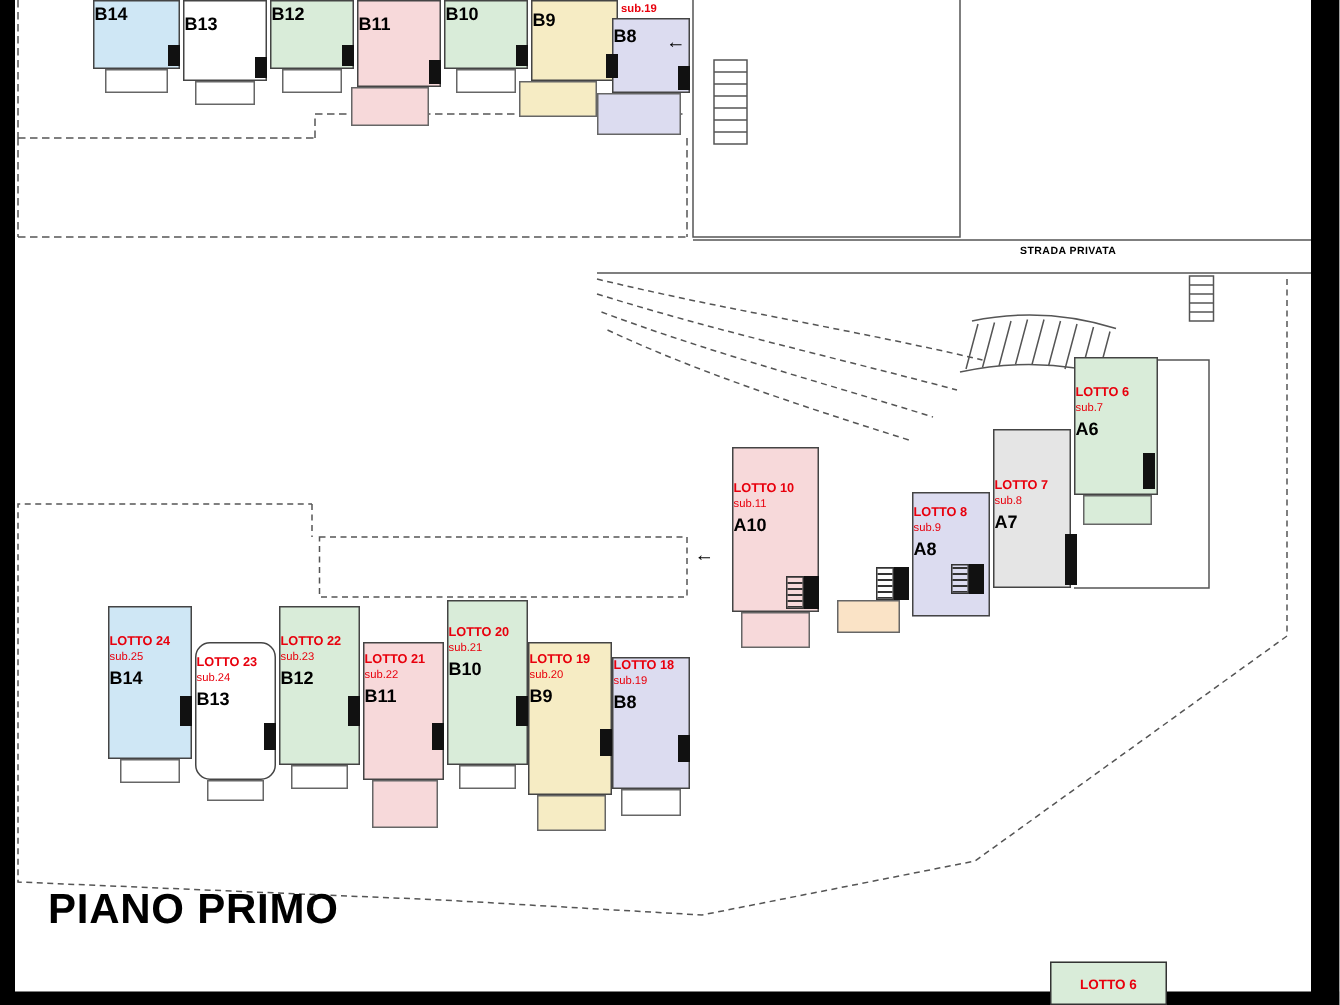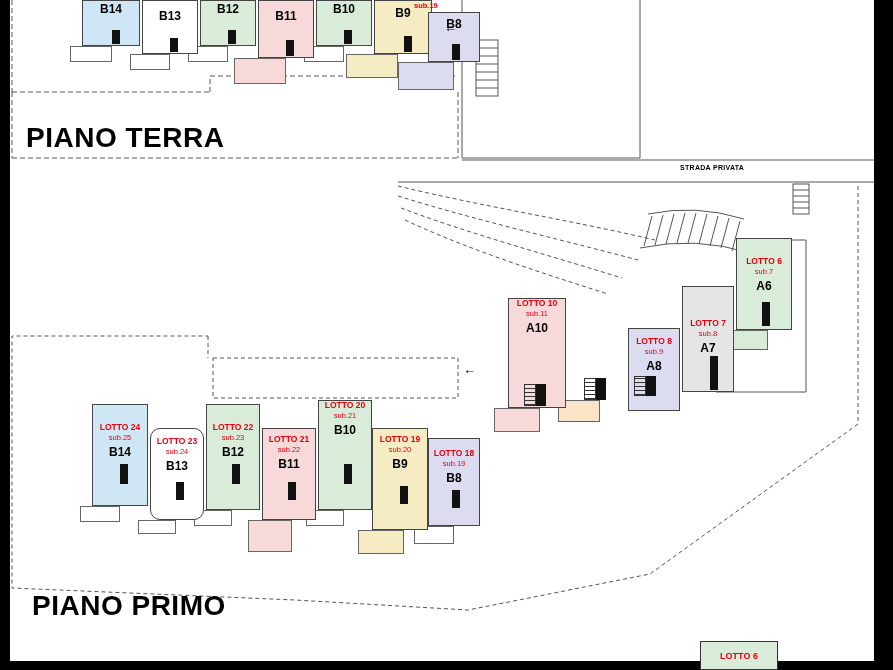--- a/index.html
+++ b/index.html
@@ -1,19 +1,19 @@
 <!DOCTYPE html>
 <html><head>
 <meta charset="utf-8">
 <style>
   html,body{margin:0;padding:0;background:#888;}
   .canvas{position:relative;width:893px;height:670px;background:#fff;overflow:hidden;
           font-family:"Liberation Sans",sans-serif;}
   svg.lines{position:absolute;left:0;top:0;z-index:1;}
-  .unit{position:absolute;border:1px solid #444;box-sizing:border-box;text-align:center;z-index:2;background:#fff;margin-left:20px;}
+  .unit{position:absolute;border:1px solid #444;box-sizing:border-box;z-index:2;background:#fff;}
   .unit .lotto{color:#e8000d;font-weight:bold;font-size:8.5px;line-height:1.1;}
   .unit .sub{color:#e8000d;font-size:7.5px;margin-top:2px;line-height:1.1;}
   .unit .uname{color:#000;font-weight:bold;font-size:12px;margin-top:3px;line-height:1.1;}
   .gname{font-weight:bold;font-size:12px;color:#000;line-height:1.1;}
   .ext{position:absolute;border:1px solid #666;box-sizing:border-box;z-index:1;background:#fff;}
   .core{position:absolute;background:#111;z-index:3;}
   .hatch{position:absolute;z-index:3;border:1px solid #333;box-sizing:border-box;
          background:repeating-linear-gradient(0deg,#333 0 1px,transparent 1px 4px);}
   .bar{position:absolute;background:#000;z-index:5;}
   .floor-label{position:absolute;font-weight:bold;font-size:28px;color:#000;z-index:3;letter-spacing:.5px;}
@@ -89,25 +89,24 @@
 
   <div class="sub-float" style="left:414px;top:1px">sub.19</div>
   <div class="ext" style="left: 398px; top: 62px; width: 56px; height: 28px; background: rgb(220, 220, 240);"></div>
   <div class="unit" style="left: 408px; top: 12px; width: 52px; height: 50px; padding-top: 5px; background: rgb(220, 220, 240);">
     <div class="gname">B8</div>
   </div>
   <div class="core" style="left:452px;top:44px;width:8px;height:16px"></div>
 
   <div class="arrow" style="left:444px;top:20px">←</div>
 
-  <div class="floor-label" style="left:26px;top:122px">PIANO TERRA</div>
   <div class="road-label" style="left:680px;top:164px">STRADA PRIVATA</div>
 
   <div class="ext" style="left: 494px; top: 408px; width: 46px; height: 24px; background: rgb(247, 217, 218);"></div>
-  <div class="unit" style="left: 488px; top: 298px; width: 58px; height: 110px; background: rgb(247, 217, 218);">
+  <div class="unit" style="left: 488px; top: 298px; width: 58px; height: 110px; padding-top: 22px; background: rgb(247, 217, 218);">
     <div class="lotto">LOTTO 10</div>
     <div class="sub">sub.11</div>
     <div class="uname">A10</div>
   </div>
   <div class="hatch" style="left:524px;top:384px;width:12px;height:22px"></div>
   <div class="core" style="left:536px;top:384px;width:10px;height:22px"></div>
   <div class="arrow" style="left:463px;top:362px">←</div>
 
   <div class="ext" style="left: 558px; top: 400px; width: 42px; height: 22px; background: rgb(250, 227, 198);"></div>
   <div class="hatch" style="left:584px;top:378px;width:12px;height:22px"></div>
@@ -162,37 +161,37 @@
 
   <div class="ext" style="left: 248px; top: 520px; width: 44px; height: 32px; background: rgb(247, 217, 218);"></div>
   <div class="unit" style="left: 242px; top: 428px; width: 54px; height: 92px; padding-top: 6px; background: rgb(247, 217, 218);">
     <div class="lotto">LOTTO 21</div>
     <div class="sub">sub.22</div>
     <div class="uname">B11</div>
   </div>
   <div class="core" style="left:288px;top:482px;width:8px;height:18px"></div>
 
   <div class="ext" style="left:306px;top:510px;width:38px;height:16px"></div>
-  <div class="unit" style="left: 298px; top: 400px; width: 54px; height: 110px; background: rgb(217, 236, 217);">
+  <div class="unit" style="left: 298px; top: 400px; width: 54px; height: 110px; padding-top: 16px; background: rgb(217, 236, 217);">
     <div class="lotto">LOTTO 20</div>
     <div class="sub">sub.21</div>
     <div class="uname">B10</div>
   </div>
   <div class="core" style="left:344px;top:464px;width:8px;height:20px"></div>
 
   <div class="ext" style="left: 358px; top: 530px; width: 46px; height: 24px; background: rgb(246, 236, 196);"></div>
   <div class="unit" style="left: 352px; top: 428px; width: 56px; height: 102px; padding-top: 6px; background: rgb(246, 236, 196);">
     <div class="lotto">LOTTO 19</div>
     <div class="sub">sub.20</div>
     <div class="uname">B9</div>
   </div>
   <div class="core" style="left:400px;top:486px;width:8px;height:18px"></div>
 
   <div class="ext" style="left:414px;top:526px;width:40px;height:18px"></div>
-  <div class="unit" style="left: 408px; top: 438px; width: 52px; height: 88px; padding-top: 10px; background: rgb(220, 220, 240);">
+  <div class="unit" style="left: 408px; top: 438px; width: 52px; height: 88px; background: rgb(220, 220, 240);">
     <div class="lotto">LOTTO 18</div>
     <div class="sub">sub.19</div>
     <div class="uname">B8</div>
   </div>
   <div class="core" style="left:452px;top:490px;width:8px;height:18px"></div>
 
   <div class="floor-label" style="left:32px;top:590px">PIANO PRIMO</div>
 
   <div class="corner-box" style="left: 700px; top: 641px; width: 78px; height: 29px; background: rgb(217, 236, 217);">
     <span>LOTTO 6</span>

